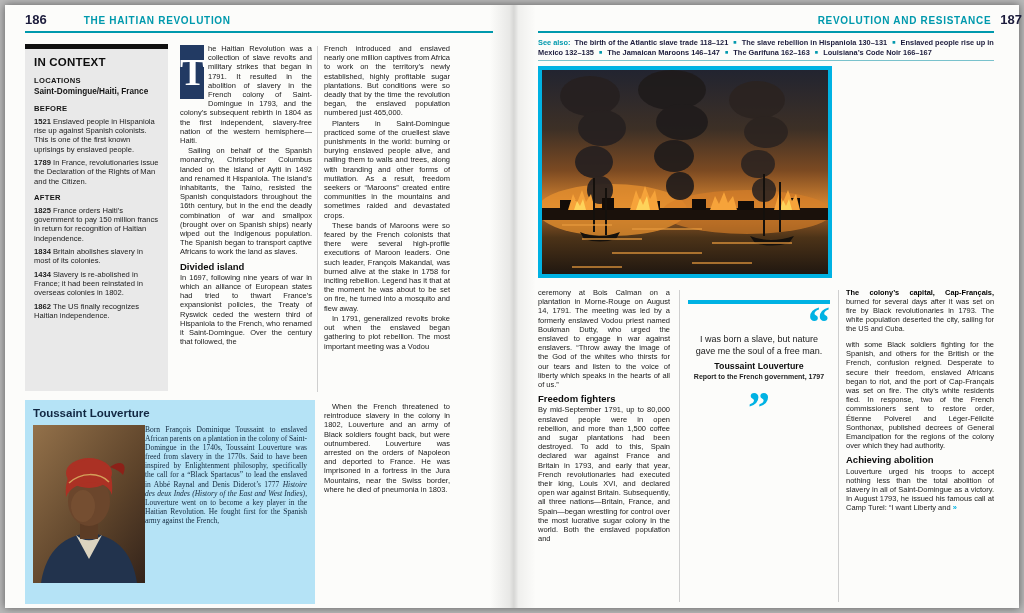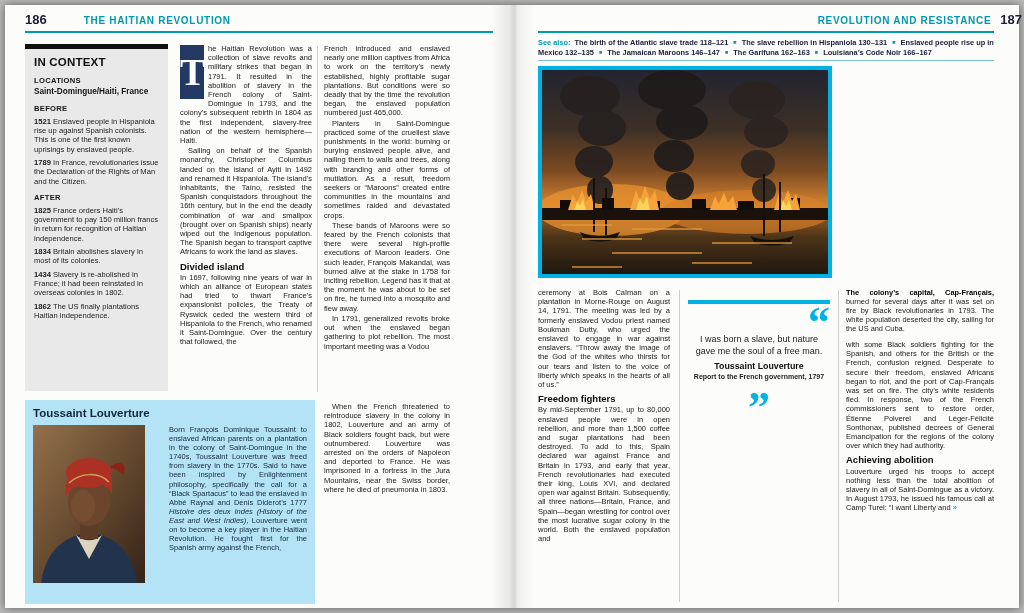--- a/index.html
+++ b/index.html
@@ -61,21 +61,21 @@
     font-size: 38px; line-height: 54px; text-align: center;
     font-family: "Liberation Serif", serif;
   }
 
   
   .biobox {
     left: 25px; top: 400px; width: 290px; height: 204px;
     background: #b5e3f6; padding: 7px 8px; overflow: hidden;
   }
   .bio-title { font-size: 11.5px; font-weight: bold; color: #112742; margin-bottom: 6px; }
-  .bio-flex { display: flex; gap: 24px; }
+  .bio-flex { display: flex; gap: 0; font-family: Liberation Serif, serif; }
   .bio-img { width: 112px; height: 158px; flex: none; background: #4a3categ; }
   .bio-text { font-size: 7.5px; line-height: 9.1px; text-align: justify; color: #13283d; }
   .bio-cont { left: 324px; top: 402px; width: 126px; height: 202px; overflow: hidden; }
 
   
   .seealso { left: 538px; top: 38px; width: 456px; font-size: 7.4px; line-height: 9.8px; color: #1c1c3c; }
   .sa-label { font-weight: bold; color: #0099ad; margin-right: 2px; }
   .sa-ref { font-weight: bold; }
   .sa-sep { color: #0099ad; font-size: 5.5px; margin: 0 3px; vertical-align: 1px; }
   .sa-rule { left: 538px; top: 60px; width: 456px; height: 1px; background: #79c2cc; }
@@ -117,21 +117,21 @@
   <div class="ic-title">IN CONTEXT</div>
   <div class="ic-label">LOCATIONS</div>
   <div class="ic-loc">Saint-Domingue/Haiti, France</div>
   <div class="ic-label">BEFORE</div>
   <p class="ic-entry"><b>1521</b> <span>Enslaved people in Hispaniola rise up against Spanish colonists. This is one of the first known uprisings by enslaved people.</span></p>
   <p class="ic-entry"><b>1789</b> <span>In France, revolutionaries issue the Declaration of the Rights of Man and the Citizen.</span></p>
   <div class="ic-label">AFTER</div>
   <p class="ic-entry"><b>1825</b> <span>France orders Haiti’s government to pay 150 million francs in return for recognition of Haitian independence.</span></p>
   <p class="ic-entry"><b>1834</b> <span>Britain abolishes slavery in most of its colonies.</span></p>
   <p class="ic-entry"><b>1434</b> <span>Slavery is re-abolished in France; it had been reinstated in overseas colonies in 1802.</span></p>
-  <p class="ic-entry"><b>1862</b> <span>The US finally plantations Haitian independence.</span></p>
+  <p class="ic-entry"><b>1862</b> <span>The US finally recognizes Haitian independence.</span></p>
 </aside>
 
 <div class="abs colA bt">
   <p><span class="dropcap">T</span><span>he Haitian Revolution was a collection of slave revolts and military strikes that began in 1791. It resulted in the abolition of slavery in the French colony of Saint-Domingue in 1793, and the colony’s subsequent rebirth in 1804 as the first independent, slavery-free nation of the western hemisphere—Haiti.</span></p>
   <p class="ind">Sailing on behalf of the Spanish monarchy, Christopher Columbus landed on the island of Ayiti in 1492 and renamed it Hispaniola. The island’s inhabitants, the Taíno, resisted the Spanish conquistadors throughout the 16th century, but in the end the deadly combination of war and smallpox (brought over on Spanish ships) nearly wiped out the Indigenous population. The Spanish began to transport captive Africans to work the land as slaves.</p>
   <div class="bh">Divided island</div>
   <p>In 1697, following nine years of war in which an alliance of European states had tried to thwart France’s expansionist policies, the Treaty of Ryswick ceded the western third of Hispaniola to the French, who renamed it Saint-Domingue. Over the century that followed, the</p>
 </div>
 
 <div class="abs vrule vr1"></div>

